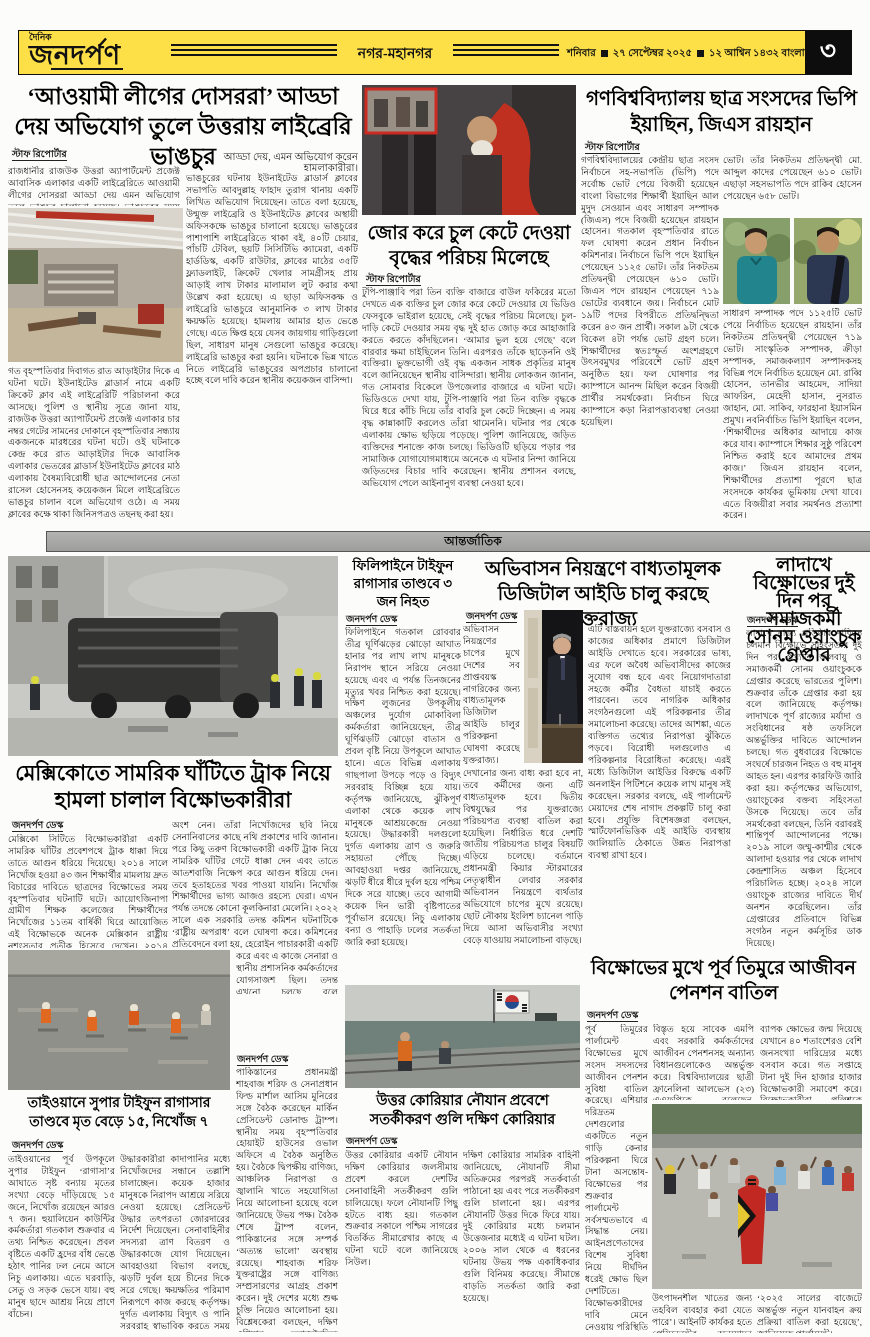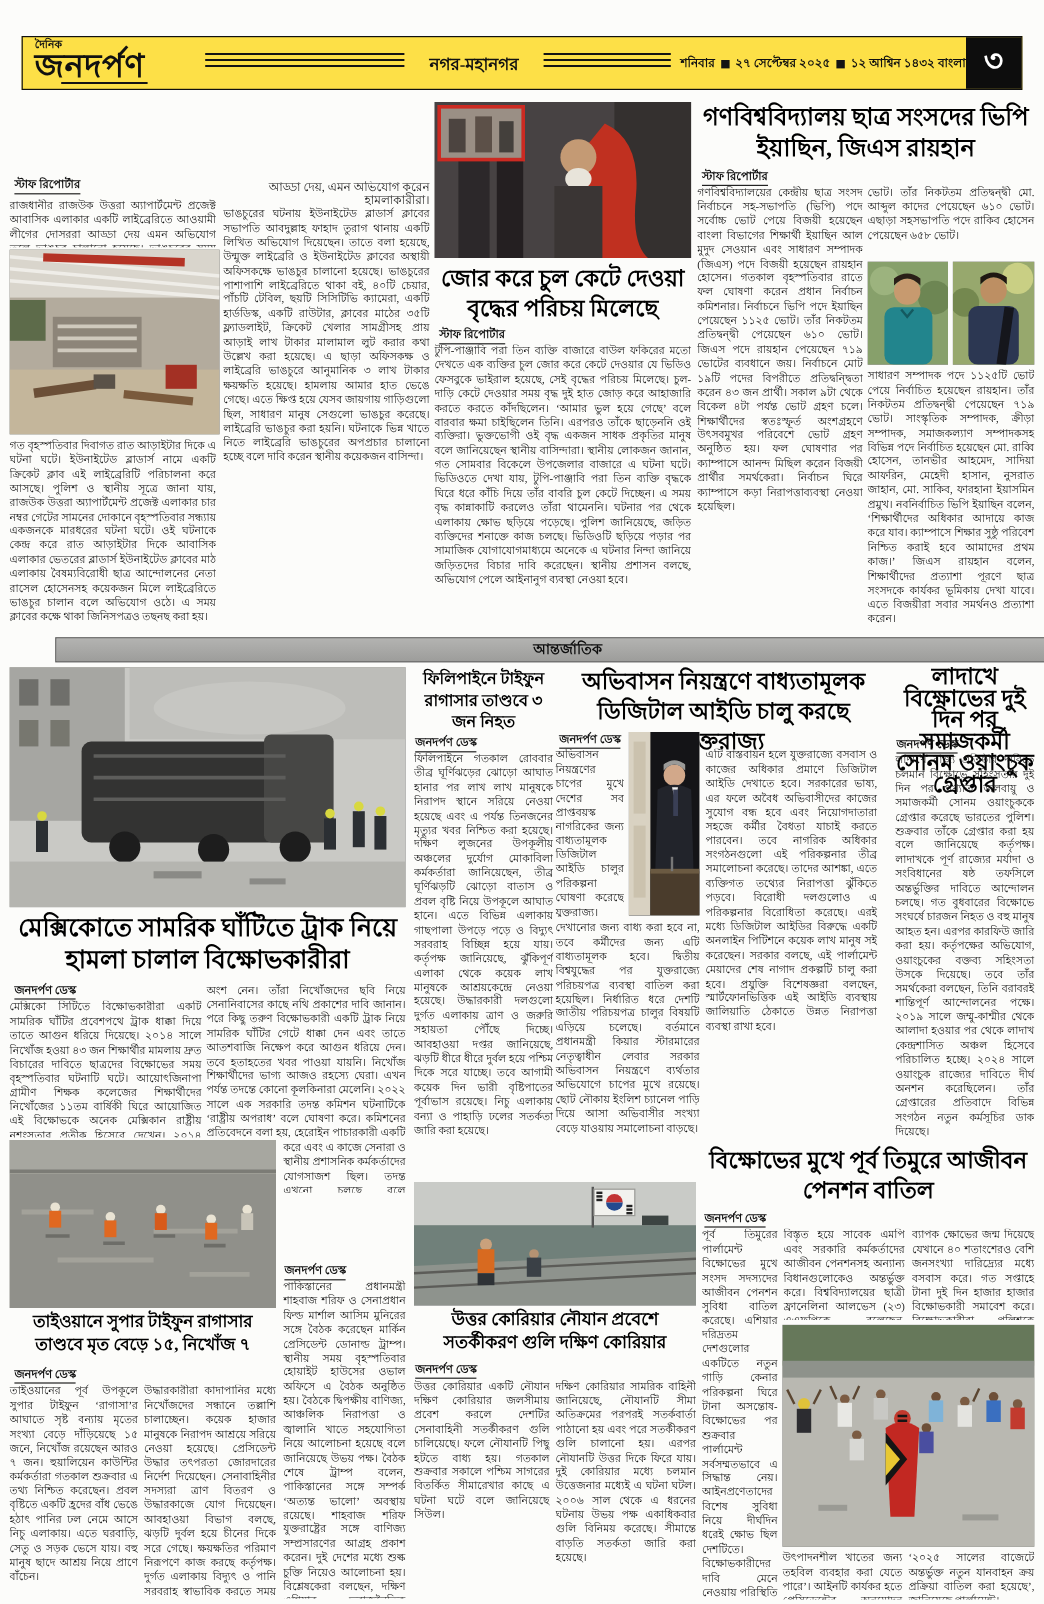--- a/index.html
+++ b/index.html
@@ -39,20 +39,21 @@
     </div>
     <div class="ab rules" style="left:152px;top:13px;width:166px;height:16px;"></div>
     <div class="ab mast-section" style="left:320px;top:11px;width:112px;">নগর-মহানগর</div>
     <div class="ab rules" style="left:434px;top:13px;width:106px;height:16px;"></div>
     <div class="ab mast-date" style="left:548px;top:14px;">
       <span>শনিবার</span><span class="sq"></span><span>২৭ সেপ্টেম্বর ২০২৫</span><span class="sq"></span><span>১২ আশ্বিন ১৪৩২ বাংলা</span>
     </div>
     <div class="ab pagebox" style="right:0;top:0;bottom:0;width:46px;">৩</div>
   </div>
 
+  <div class="ab hl" style="left:8px;top:82px;width:350px;font-size:23px;line-height:30px;">‘আওয়ামী লীগের দোসররা’ আড্ডা দেয় অভিযোগ তুলে উত্তরায় লাইব্রেরি ভাঙচুর</div>
   <div class="ab byline" style="left:12px;top:147px;"><b>স্টাফ রিপোর্টার</b></div>
   <div class="ab caption" style="left:186px;top:151px;width:172px;height:20px;">আড্ডা দেয়, এমন অভিযোগ করেন হামলাকারীরা।</div>
   <div class="ab bodytext" style="left:8px;top:166px;width:172px;height:40px;">রাজধানীর রাজউক উত্তরা অ্যাপার্টমেন্ট প্রজেক্ট আবাসিক এলাকার একটি লাইব্রেরিতে আওয়ামী লীগের দোসররা আড্ডা দেয় এমন অভিযোগ তুলে ভাঙচুর চালানো হয়েছে। ভাঙচুরের সময় লাইব্রেরিতে থাকা বই, চেয়ার-টেবিল ও আসবাব লুট করারও অভিযোগ উঠেছে।</div>
   <div class="ab photo" style="left:8px;top:208px;width:175px;height:154px;">
     <svg viewBox="0 0 175 154" preserveAspectRatio="none">
       <rect width="175" height="154" fill="#b3ab9d"></rect>
       <rect width="175" height="40" fill="#d9d5cc"></rect>
       <path d="M0 6 L175 22 M0 16 L175 32 M0 26 L175 40" stroke="#efede8" stroke-width="3" fill="none"></path>
       <rect x="28" y="5" width="118" height="7" fill="#b43325" transform="rotate(2 87 8)"></rect>
       <rect x="0" y="42" width="30" height="34" fill="#5d6b4a"></rect>

